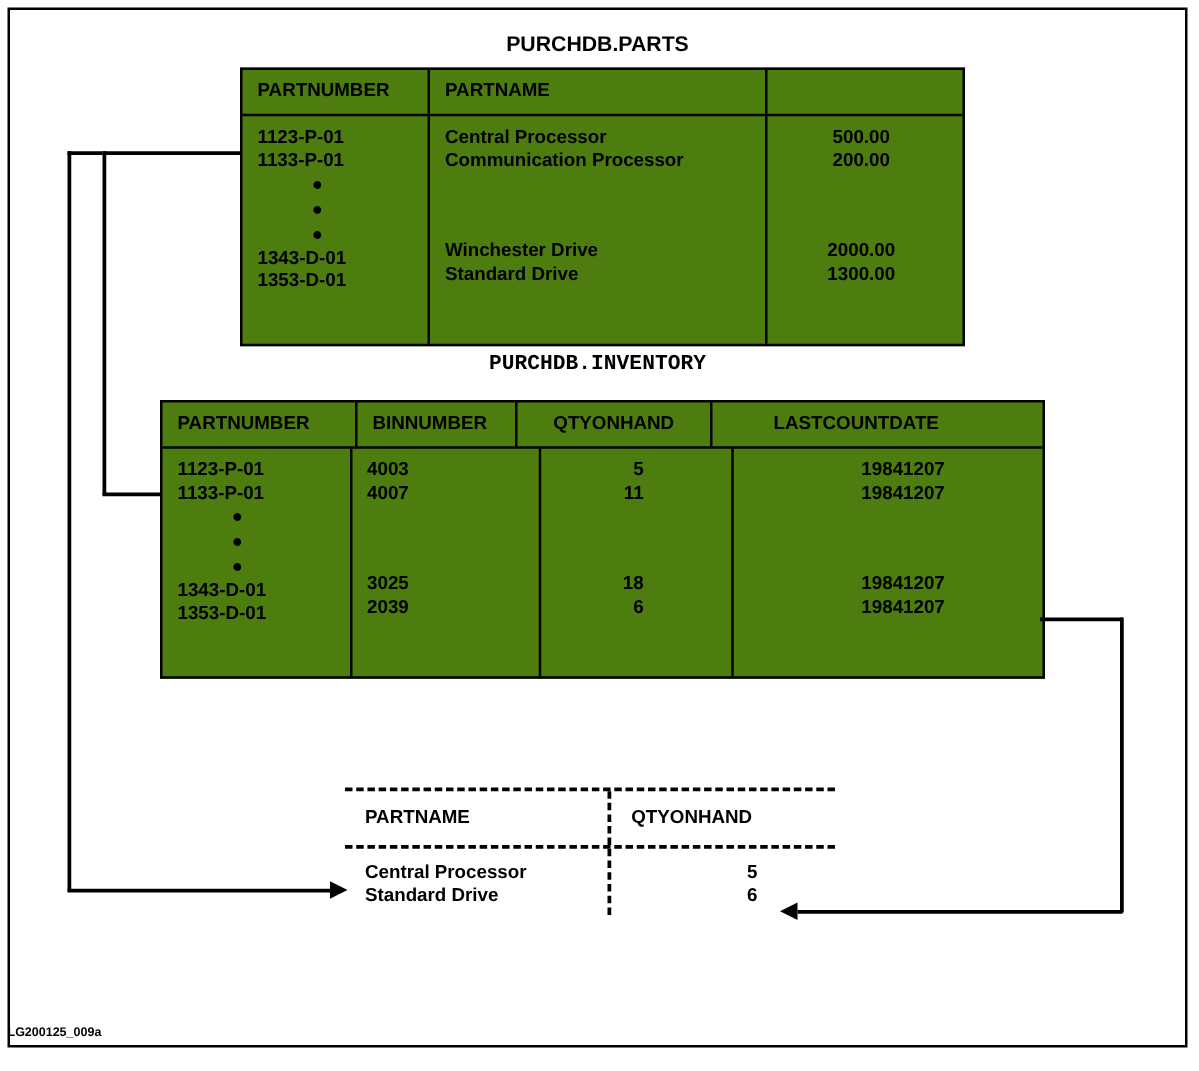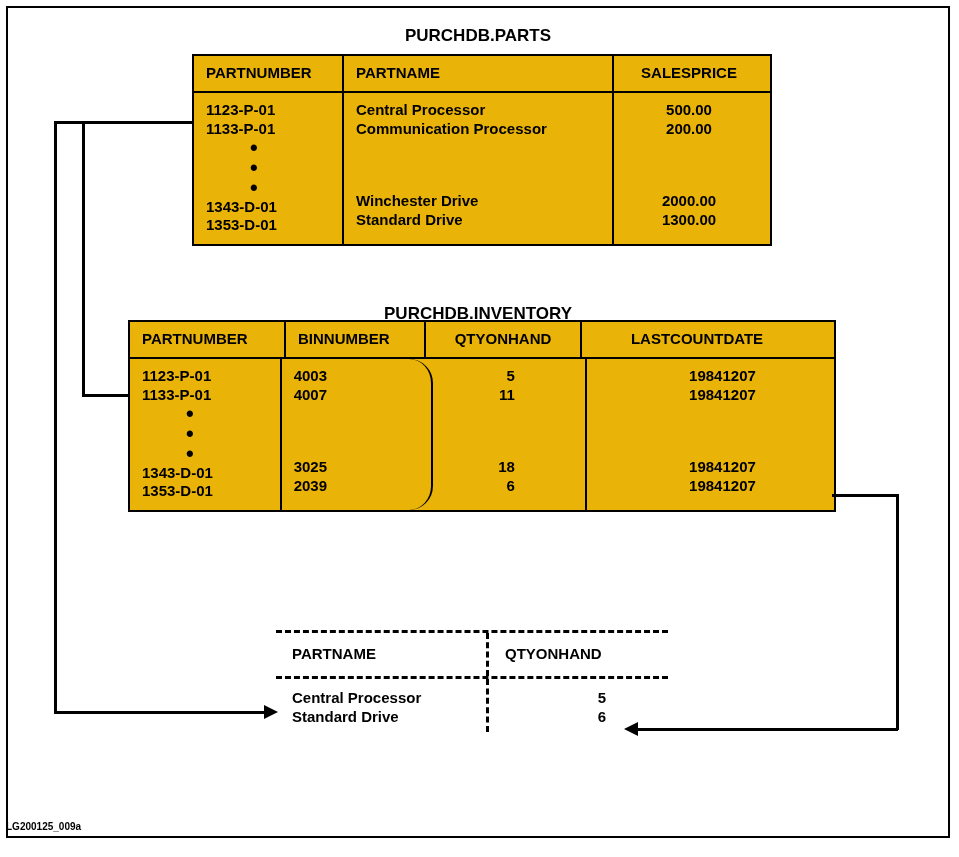--- a/index.html
+++ b/index.html
@@ -20,33 +20,33 @@
   .title {
     font-weight: bold;
     text-align: center;
     font-size: 17px;
     position: absolute;
     width: 100%;
   }
   .table {
     border: 2.5px solid black;
     position: absolute;
-    background: #eab308;
+    background: #4d7c0f;
   }
   .table-header {
     display: flex;
     border-bottom: 2.5px solid black;
     font-weight: bold;
     font-size: 15px;
   }
   .table-body {
     display: flex;
     font-weight: bold;
     font-size: 15px;
-    height: 151px;
+    height: 182px;
   }
   .col {
     padding: 8px 12px;
     line-height: 1.25;
     box-sizing: border-box;
   }
   .col.border-right {
     border-right: 2.5px solid black;
   }
   .dots {
@@ -106,21 +106,20 @@
 <body>
 
 <div class="frame">
 
   <div class="title" style="top:18px;">PURCHDB.PARTS</div>
 
   <div class="table" style="left:184px; top:46px; width:576px;">
     <div class="table-header">
       <div class="col border-right" style="width:150px;">PARTNUMBER</div>
       <div class="col border-right" style="width:270px;">PARTNAME</div>
-      <div class="col center-align" style="width:150px;">SALESPRICE</div>
     </div>
     <div class="table-body">
       <div class="col border-right" style="width:150px;">
         <div>1123-P-01</div>
         <div>1133-P-01</div>
         <div class="dots">
             <div>•</div>
             <div>•</div>
             <div>•</div>
           </div>
@@ -137,42 +136,42 @@
       <div class="col center-align" style="width:150px;">
         <div>500.00</div>
         <div>200.00</div>
         <div style="height:54px;"></div>
         <div>2000.00</div>
         <div>1300.00</div>
       </div>
     </div>
   </div>
 
-  <div class="title" style="top:296px;">PURCHDB.INVENTORY</div>
+  <div class="title" style="top:274px;font-family:Liberation Mono, monospace;">PURCHDB.INVENTORY</div>
 
   <div class="table" style="left:120px; top:312px; width:704px;">
     <div class="table-header">
       <div class="col border-right" style="width:156px;">PARTNUMBER</div>
-      <div class="col border-right" style="width:140px;">BINNUMBER</div>
+      <div class="col border-right" style="width:128px;">BINNUMBER</div>
       <div class="col border-right center-align" style="width:156px;">QTYONHAND</div>
       <div class="col center-align" style="width:230px;">LASTCOUNTDATE</div>
     </div>
     <div class="table-body">
       <div class="col border-right" style="width:156px;">
         <div>1123-P-01</div>
         <div>1133-P-01</div>
         <div class="dots">
             <div>•</div>
             <div>•</div>
             <div>•</div>
           </div>
         <div>1343-D-01</div>
         <div>1353-D-01</div>
       </div>
-      <div class="col border-right" style="width:156px;border-radius:24px;">
+      <div class="col border-right" style="width:156px;">
         <div>4003</div>
         <div>4007</div>
         <div style="height:54px;"></div>
         <div>3025</div>
         <div>2039</div>
       </div>
       <div class="col border-right" style="width:156px; padding-right:70px;">
         <div class="right-align">5</div>
         <div class="right-align">11</div>
         <div style="height:54px;"></div>

